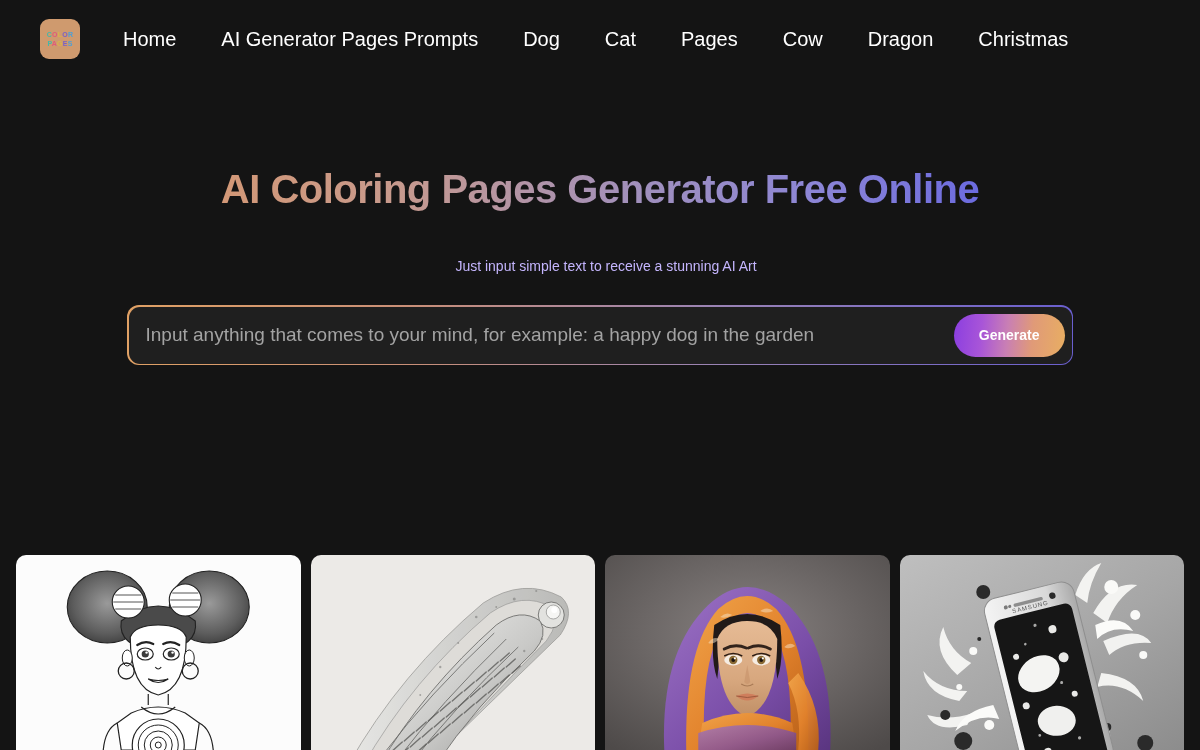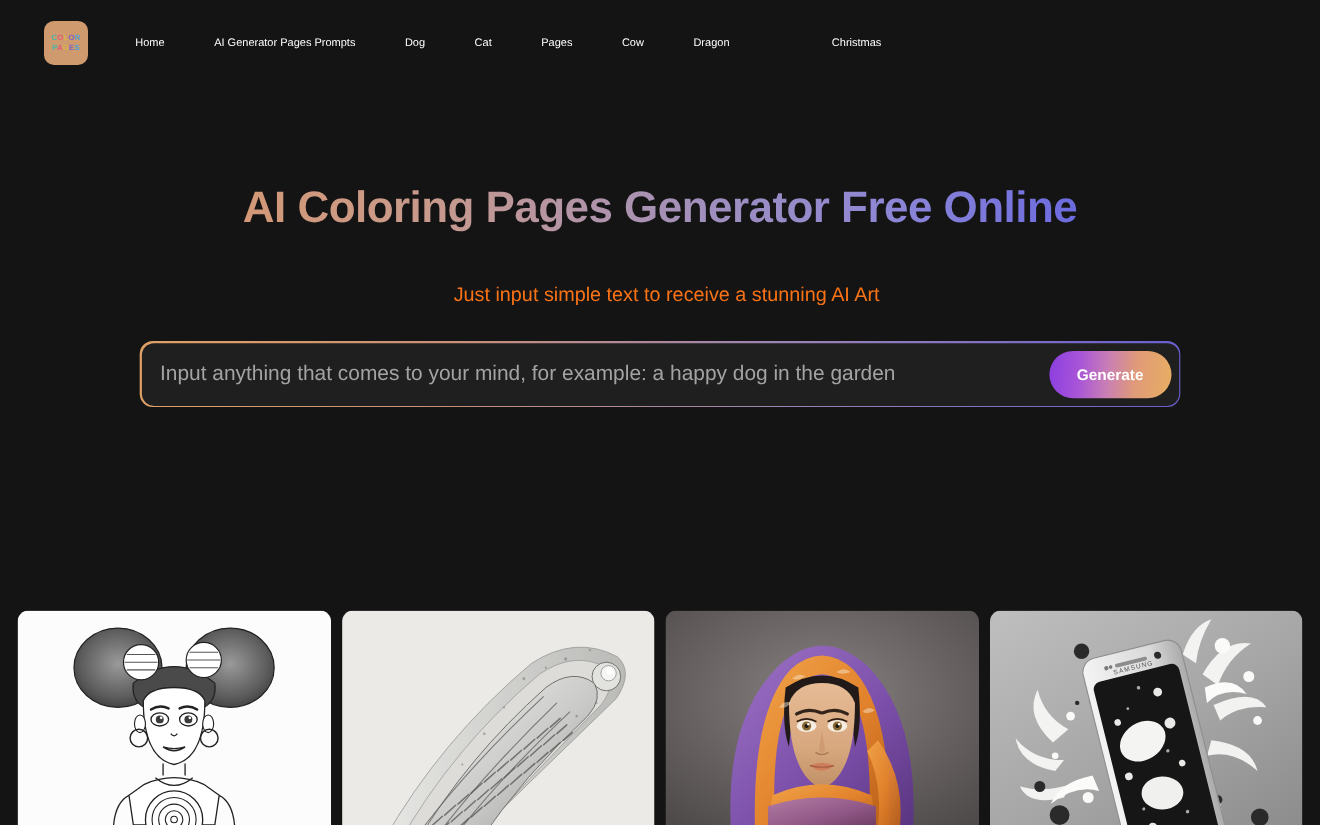--- a/index.html
+++ b/index.html
@@ -26,39 +26,39 @@
     margin-right:43px;
   }
   .logo-line { font-size:7px; font-weight:bold; letter-spacing:.2px; line-height:9px; white-space:nowrap; }
   .logo-line span:nth-child(1){color:#47b6a8;}
   .logo-line span:nth-child(2){color:#e05b7a;}
   .logo-line span:nth-child(3){color:#d9b44a;}
   .logo-line span:nth-child(4){color:#7a62c4;}
   .logo-line span:nth-child(5){color:#4a9fd8;}
   .nav-items { display:flex; align-items:center; }
   .nav-link {
-    color:#ffffff; font-size:10px; font-weight:400;
+    color:#ffffff; font-size:20px; font-weight:400;
     text-decoration:none; white-space:nowrap;
     margin-right:45px; cursor:pointer;
   }
-  .nav-link:last-child { margin-right:0;margin-left:48px; }
+  .nav-link:last-child { margin-right:0; }
 
   
   .hero { text-align:center; padding-top:80px; }
   .hero-title {
     font-size:40px; font-weight:bold; line-height:62px;
     letter-spacing:-0.5px;
     max-width:960px; margin:0 auto;
     background:linear-gradient(90deg,#d9976a 0%,#c89a8c 28%,#9f8fbe 55%,#8d86d6 72%,#6767e0 92%);
     -webkit-background-clip:text; background-clip:text;
     -webkit-text-fill-color:transparent; color:transparent;
   }
   .hero-sub {
     margin-top:38px;
-    color:#f97316; font-size:18px; font-weight:400;margin-left:12px;
+    color:#c4b5fd; font-size:14px; font-weight:400;margin-left:12px;
   }
 
   
   .search-wrap {
     width:946px; margin:31px auto 0;
     border-radius:12px; padding:1.5px;
     background:linear-gradient(90deg,#e0a165 0%,#c98f78 30%,#9a83b4 62%,#6a5fcf 100%);
   }
   .search-inner {
     display:flex; align-items:center; justify-content:space-between;

